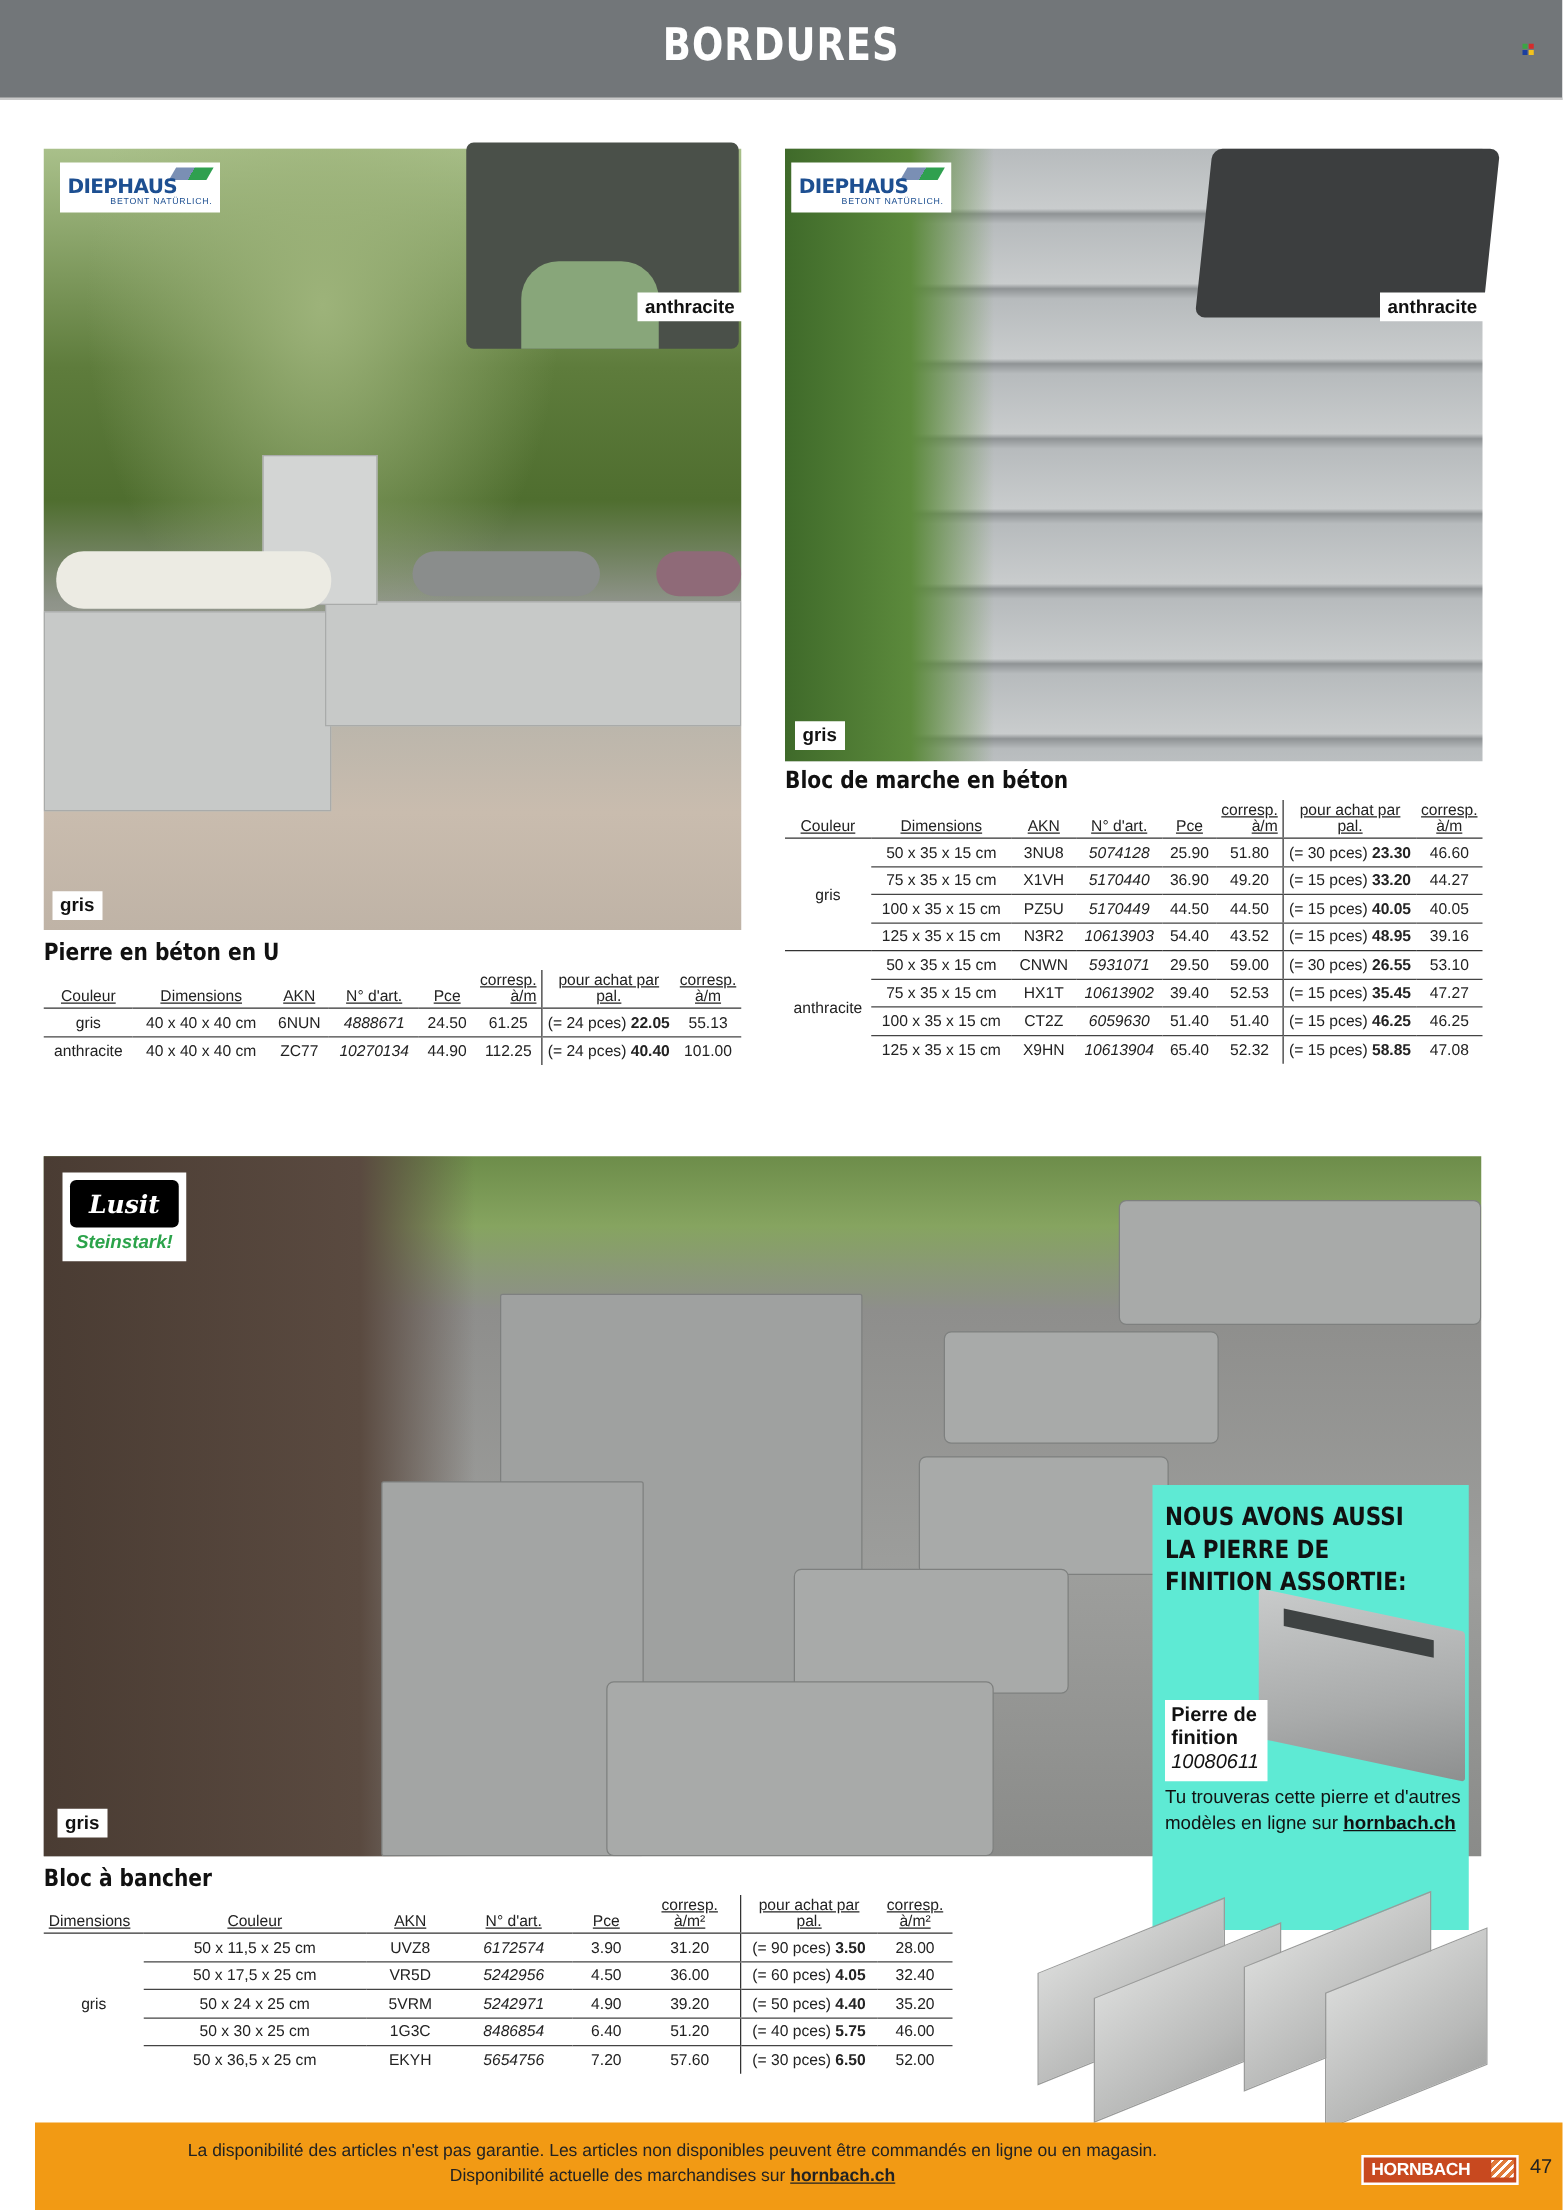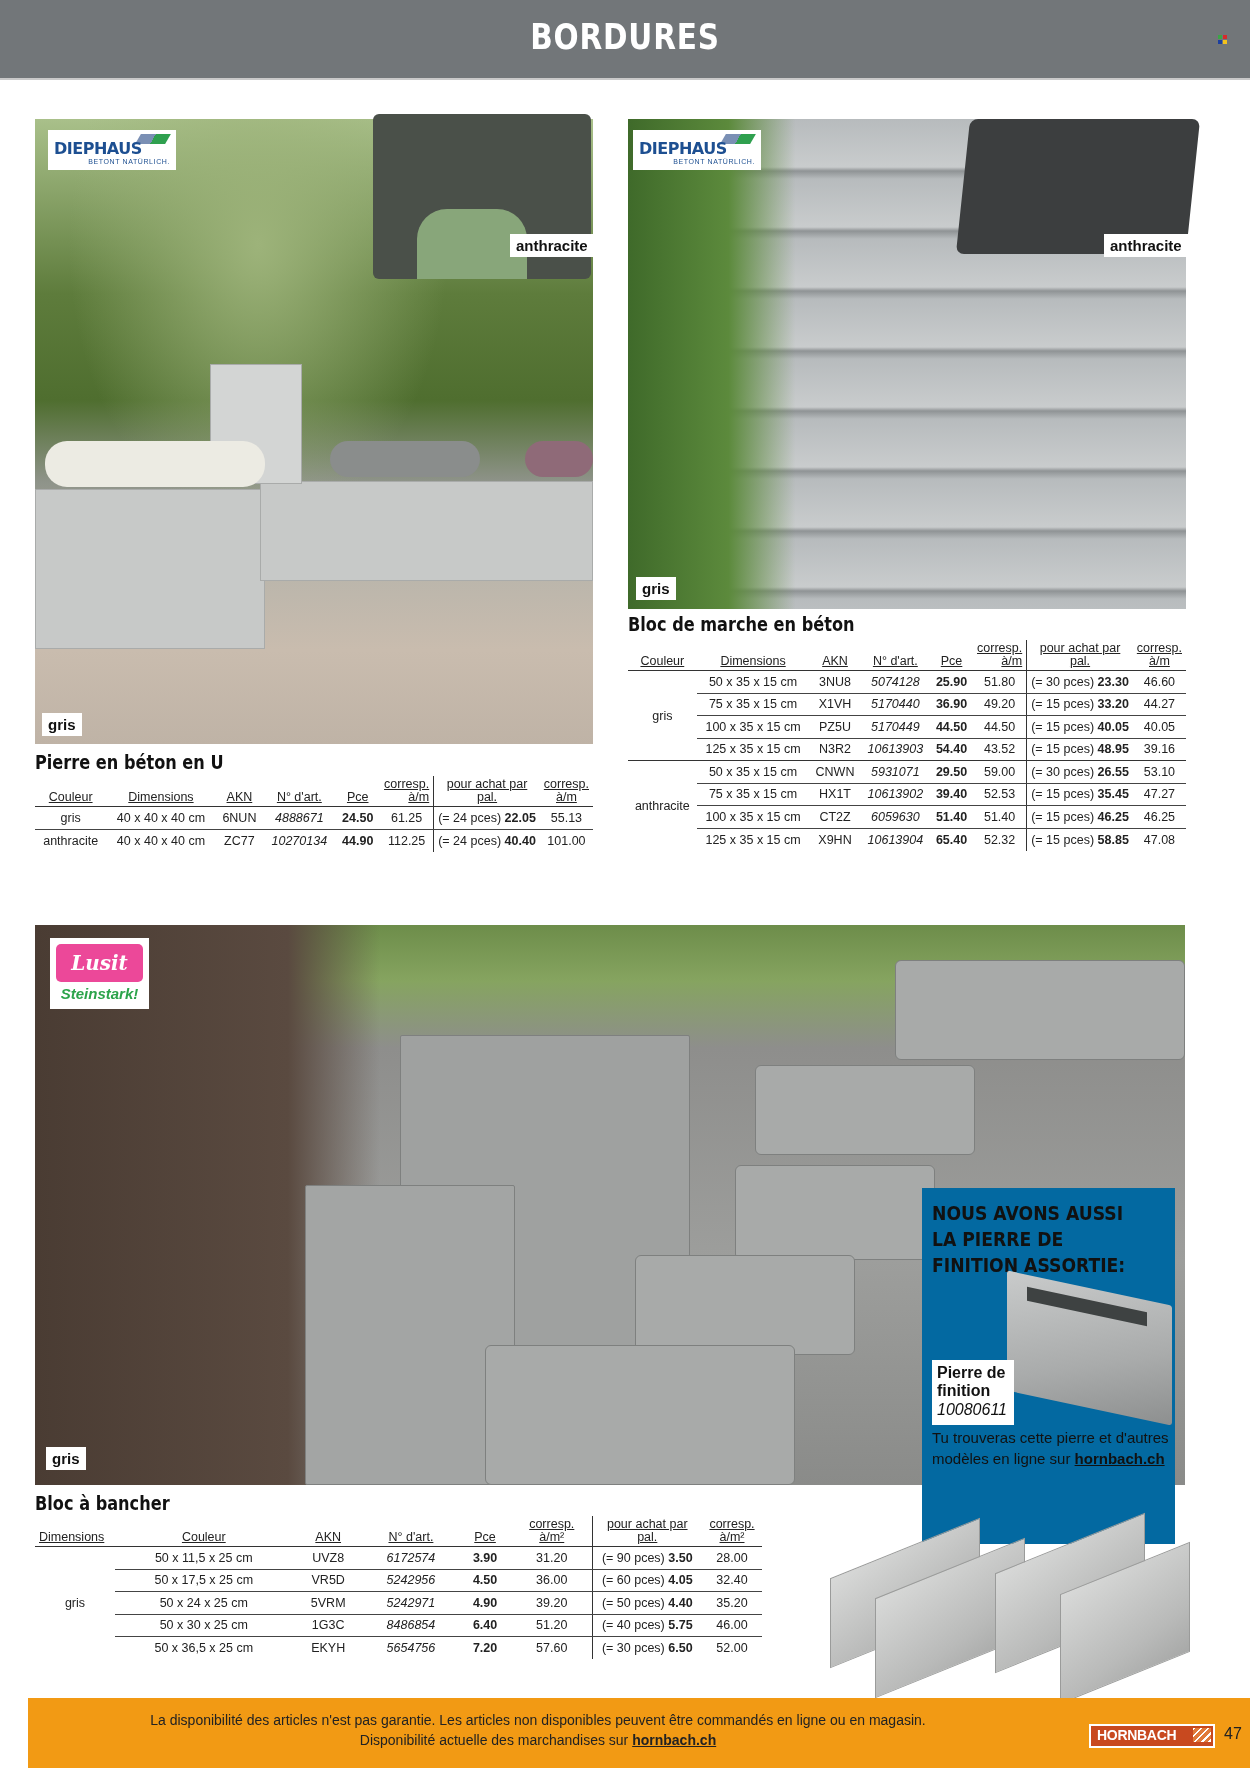--- a/index.html
+++ b/index.html
@@ -32,38 +32,38 @@
   .u-stone::after { content: ""; position: absolute; left: 44px; bottom: 0; width: 110px; height: 70px; background: #88a67a; border-radius: 30px 30px 0 0; }
   .step-stone { position: absolute; left: 963px; top: 119px; width: 230px; height: 135px; background: #3c3e3f; border-radius: 8px; transform: skewX(-6deg); }
 
   .logo-box { position: absolute; background: #fff; }
   .diephaus-logo { width: 128px; height: 40px; }
   .diephaus-name { position: absolute; left: 6px; top: 9px; font-family: "DejaVu Sans", sans-serif; font-weight: bold; font-size: 16px; color: #1d4f91; letter-spacing: -0.5px; }
   .diephaus-tag { position: absolute; right: 6px; top: 28px; font-size: 7px; color: #1d4f91; letter-spacing: 0.6px; }
   .diephaus-mark { position: absolute; right: 8px; top: 4px; width: 30px; height: 10px; background: linear-gradient(90deg, #7a8fb4 50%, #2fa04f 50%); transform: skewX(-30deg); }
 
   .lusit-logo { left: 50px; top: 938px; width: 99px; height: 71px; }
-  .lusit-badge { position: absolute; left: 6px; top: 6px; width: 87px; height: 38px; background: #ec4899; border-radius: 5px; color: #fff; font-family: "DejaVu Serif", serif; font-style: italic; font-weight: bold; font-size: 20px; text-align: center; line-height: 38px; }
+  .lusit-badge { position: absolute; left: 6px; top: 6px; width: 87px; height: 38px; background: #000000; border-radius: 5px; color: #fff; font-family: "DejaVu Serif", serif; font-style: italic; font-weight: bold; font-size: 20px; text-align: center; line-height: 38px; }
   .lusit-tag { position: absolute; left: 0; top: 47px; width: 99px; text-align: center; color: #2ba34a; font-weight: bold; font-style: italic; font-size: 15px; }
 
   .tag { position: absolute; background: #fff; color: #111; font-weight: bold; font-size: 15px; padding: 3px 6px; font-family: "Liberation Sans", sans-serif; transform-origin: left; }
 
   .section-title { position: absolute; font-family: "DejaVu Sans", sans-serif; font-weight: bold; font-size: 19px; color: #111; transform: scaleX(0.85); transform-origin: left; white-space: nowrap; }
 
   table.prices { position: absolute; border-collapse: collapse; font-size: 12.5px; color: #222; }
   table.prices th { font-weight: normal; font-size: 12.5px; line-height: 13px; padding: 2px 4px; vertical-align: bottom; text-align: center; border-bottom: 1.5px solid #333; white-space: nowrap; text-decoration: underline; }
   table.prices td { padding: 0 4px; height: 22.5px; text-align: center; white-space: nowrap; border-bottom: 1px solid #444; }
   table.prices td.art { font-style: italic; }
-  table.prices td.pce { font-weight: bold; }
+  table.prices td.pce { font-weight: normal; }
   table.prices td.pal b { font-weight: bold; }
   table.prices .vsep { border-left: 1.5px solid #333; }
   table.prices td.group { border-bottom: 1.5px solid #333; }
   table.prices tr.last td { border-bottom: none; }
 
-  .promo { position: absolute; left: 922px; top: 1188px; width: 253px; height: 356px; background: #0369a1; }
+  .promo { position: absolute; left: 922px; top: 1188px; width: 253px; height: 356px; background: #5eead4; }
   .promo-title { position: absolute; left: 10px; top: 12px; width: 235px; font-family: "DejaVu Sans", sans-serif; font-weight: bold; font-size: 20px; line-height: 26px; color: #111; transform: scaleX(0.86); transform-origin: left; }
   .promo-block { position: absolute; left: 85px; top: 100px; width: 165px; height: 120px; background: linear-gradient(160deg, #c9cbcb 0%, #a9abab 60%, #8d8f8f 100%); transform: skewY(12deg); border-radius: 3px; }
   .promo-block::after { content: ""; position: absolute; left: 20px; top: 12px; width: 120px; height: 14px; background: #3e4242; }
   .promo-label { position: absolute; left: 10px; top: 172px; width: 82px; height: 65px; background: #fff; padding: 4px 5px; }
   .promo-label-title { font-weight: bold; font-size: 16px; line-height: 18px; color: #111; }
   .promo-label-art { font-style: italic; font-size: 16px; line-height: 19px; color: #111; }
   .promo-text { position: absolute; left: 10px; top: 239px; width: 245px; font-size: 15px; line-height: 21px; color: #111; }
   .promo-text a { color: #111; font-weight: bold; text-decoration: underline; }
 
   .bancher-blocks { position: absolute; left: 830px; top: 1488px; width: 360px; height: 200px; }

